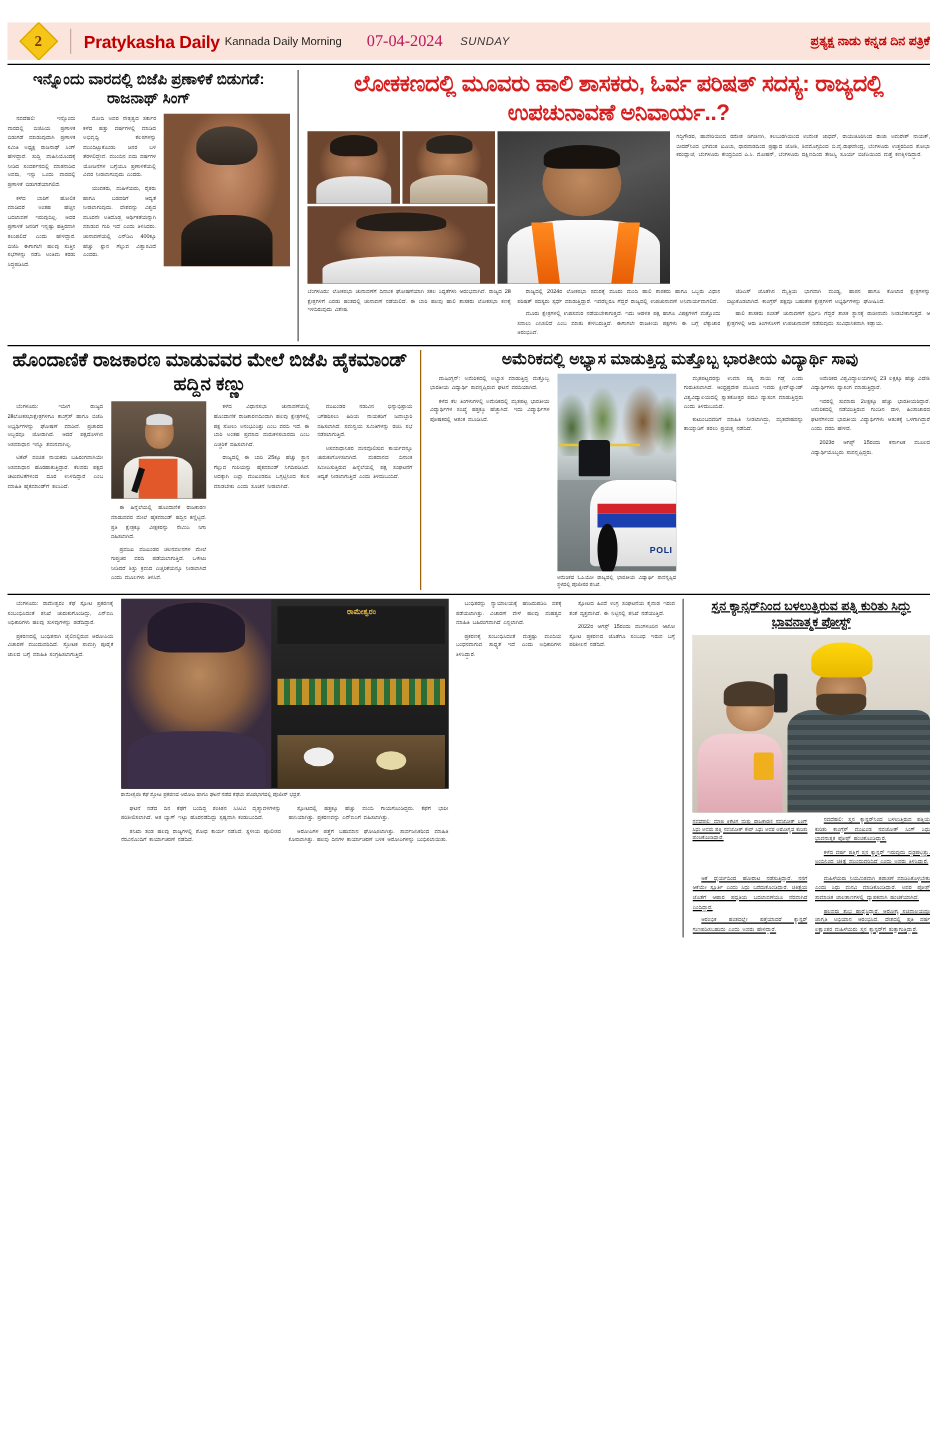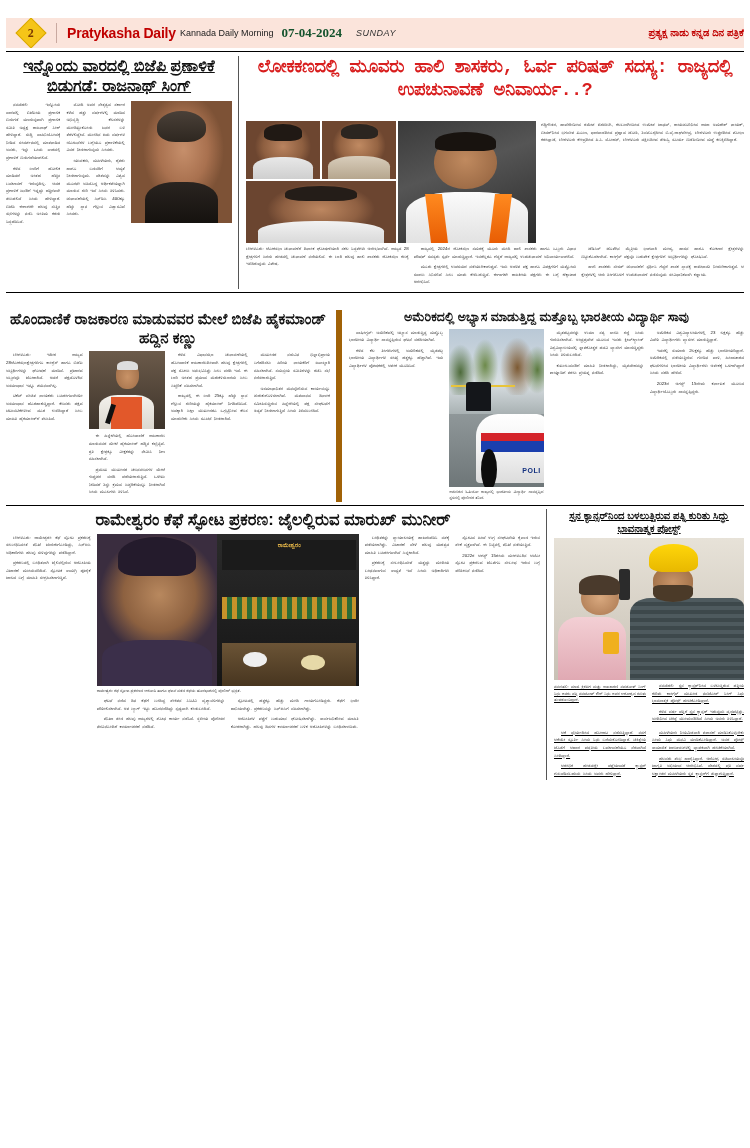--- a/index.html
+++ b/index.html
@@ -19,21 +19,21 @@
     transform:rotate(45deg); display:flex; align-items:center; justify-content:center;
     border:1px solid #d9a800; flex:none;
   }
   .pagebadge span {
     transform:rotate(-45deg); font-size:12px; font-weight:bold; color:#7a3b00;
     font-family:"Liberation Serif", serif;
   }
   .mh-div { width:1px; height:20px; background:#c9a9a0; margin:0 10px 0 14px; }
   .mh-title { font-size:14px; font-weight:bold; color:#c00000; letter-spacing:-.2px; }
   .mh-sub { font-size:9px; color:#222; margin-left:4px; }
-  .mh-date { font-size:13px; font-weight:bold; color:#14532d; margin-left:8px;
+  .mh-date { font-size:13px; font-weight:normal; color:#be185d; margin-left:20px;
              font-family:"Liberation Serif", serif; }
   .mh-day { font-size:9px; color:#333; margin-left:14px; letter-spacing:.5px;font-style:italic; }
   .mh-kn { font-size:10px; color:#c00000; font-weight:bold; margin-left:auto; }
   .mh-redbar {
     margin-left:14px; align-self:stretch; background:#d81e1e; color:#fff;
     display:flex; align-items:center; padding:0 14px 0 26px; font-size:9.5px;
     font-weight:bold; position:relative;
   }
   .mh-redbar::before{
     content:""; position:absolute; left:-14px; top:0; bottom:0; width:28px;
@@ -55,39 +55,39 @@
   .body-col p { margin-bottom:3px; text-indent:7px; }
   .caption { font-size:4.2px; line-height:1.6; text-align:justify; color:#222; margin-top:2px; }
 
   
   .photo { position:relative; overflow:hidden; background:#cfcfcf; }
 
   
   .top { display:flex; margin-top:4px; }
   .top-left { width:232px; padding-right:6px; }
   .top-right { flex:1; padding-left:7px; border-left:1px solid #555; }
-  .top-left .hl { font-size:16px; margin-bottom:5px;text-decoration:underline; }
-  .top-right .hl { font-size:18px; margin-bottom:20px; letter-spacing:-.3px;font-family:Liberation Mono, monospace; }
+  .top-left .hl { font-size:12px; margin-bottom:5px; }
+  .top-right .hl { font-size:18px; margin-bottom:4px; letter-spacing:-.3px; }
 
   .tl-cols { display:flex; gap:6px; }
   .tl-c1 { width:56px; }
   .tl-c2 { width:60px; }
   .tl-photo { width:104px; }
 
   .tr-top { display:flex; gap:5px; margin-bottom:2px; }
   .photogrid { width:290px; display:flex; gap:2px; }
   .pg-left { width:150px; display:flex; flex-direction:column; gap:2px; }
   .pg-row { display:flex; gap:2px; height:58px; }
   .tr-cols { display:flex; gap:5px; }
   .tr-col { flex:1; }
 
   
-  .mid { display:flex; margin-top:17px; }
+  .mid { display:flex; margin-top:3px; }
   .mid-left { width:330px; padding-right:6px; }
-  .mid-right { flex:1; padding-left:7px; border-left:6px solid #a16207; }
+  .mid-right { flex:1; padding-left:7px; border-left:1px solid #a16207; }
   .mid-left .hl { font-size:15px; margin-bottom:4px; }
   .mid-right .hl { font-size:12.5px; margin-bottom:3px; }
   .ml-cols { display:flex; gap:6px; }
   .ml-col { flex:1; }
   .mr-cols { display:flex; gap:6px; }
   .mr-col { flex:1; }
 
   
   .bot { display:flex; margin-top:3px; }
   .bot-left { width:540px; padding-right:6px; }
@@ -358,21 +358,20 @@
           </div>
       </div>
     </div>
   </div>
 
   <div class="hrule"></div>
 
   <div class="bot">
 
     <div class="bot-left">
-      <div class="hl kn">ರಾಮೇಶ್ವರಂ ಕೆಫೆ ಸ್ಫೋಟ ಪ್ರಕರಣ: ಜೈಲಲ್ಲಿರುವ ಮಾರುಖ್ ಮುನೀರ್</div>
       <div class="bl-cols">
         <div class="bl-col body-col kn">
             <p>ಬೆಂಗಳೂರು: ರಾಮೇಶ್ವರಂ ಕೆಫೆ ಸ್ಫೋಟ ಪ್ರಕರಣಕ್ಕೆ ಸಂಬಂಧಿಸಿದಂತೆ ತನಿಖೆ ಚುರುಕುಗೊಂಡಿದ್ದು, ಎನ್‌ಐಎ ಅಧಿಕಾರಿಗಳು ಹಲವು ಸುಳಿವುಗಳನ್ನು ಪಡೆದಿದ್ದಾರೆ.</p>
             <p>ಪ್ರಕರಣದಲ್ಲಿ ಬಂಧಿತನಾಗಿ ಜೈಲಿನಲ್ಲಿರುವ ಆರೋಪಿಯ ವಿಚಾರಣೆ ಮುಂದುವರಿದಿದೆ. ಸ್ಫೋಟಕ ಸಾಮಗ್ರಿ ಪೂರೈಕೆ ಜಾಲದ ಬಗ್ಗೆ ಮಾಹಿತಿ ಸಂಗ್ರಹಿಸಲಾಗುತ್ತಿದೆ.</p>
           </div>
         <div style="width:262px">
           <div class="photo ph-cafe" style="height:152px">
             <div class="portrait"></div>
               <div class="p-hair"></div>
               <div class="p-shirt"></div>

